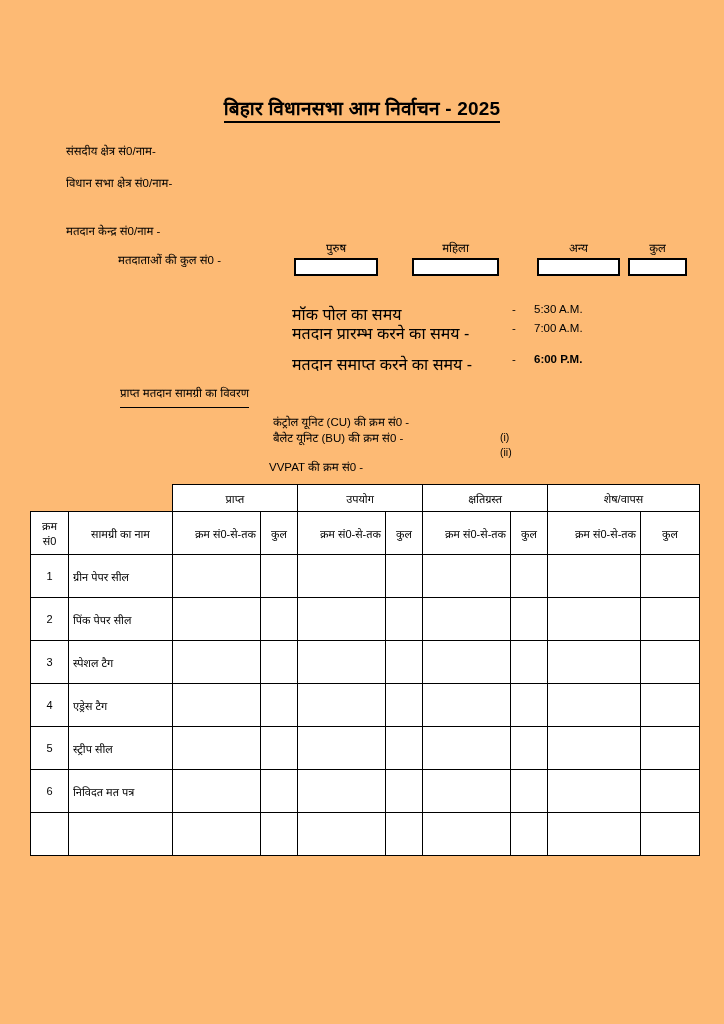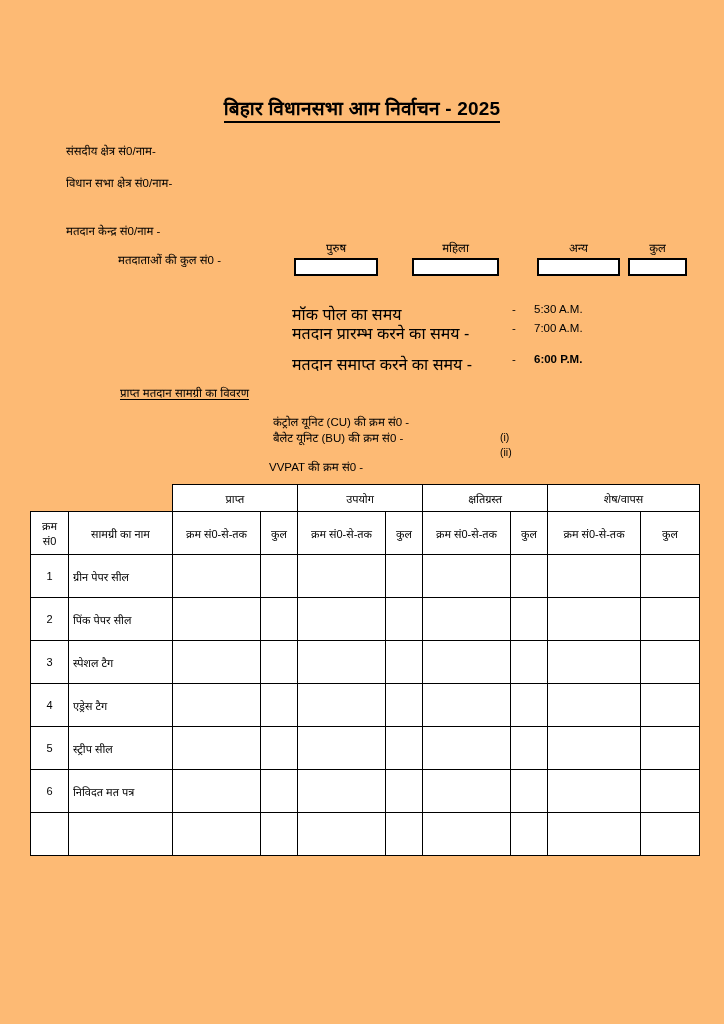--- a/index.html
+++ b/index.html
@@ -104,21 +104,21 @@
   
   .section-heading {
     position: absolute;
     left: 120px;
     top: 385px;
     font-size: 11.5px;
     white-space: nowrap;
   }
   .section-heading span {
     border-bottom: 1px solid #000;
-    padding-bottom: 0;
+    padding-bottom: 8px;
   }
   .unit-line {
     position: absolute;
     font-size: 11.5px;
     white-space: nowrap;
     margin-left: 16px;
   }
   .unit-cu { left: 257px; top: 414px; }
   .unit-bu { left: 257px; top: 430px; }
   .unit-vv { left: 253px; top: 459px; }
@@ -152,21 +152,21 @@
     height: 26px;
   }
   .no-border-cell {
     border: none !important;
     background: transparent !important;
   }
   .sub-head {
     text-align: center;
     height: 42px;
   }
-  .sub-head.left-al { text-align: center; }
+  .sub-head.left-al { text-align: right; }
   .col-sn   { width: 38px;  text-align: center; }
   .col-name { width: 104px; }
   .col-rng  { width: 88px; }
   .col-tot  { width: 37px;  text-align: center; }
   .col-rng-last { width: 93px; }
   .col-tot-last { width: 59px; text-align: center; }
   .body-row td { height: 42px; }
   .cell-sn { text-align: center; }
 </style>
 </head>

